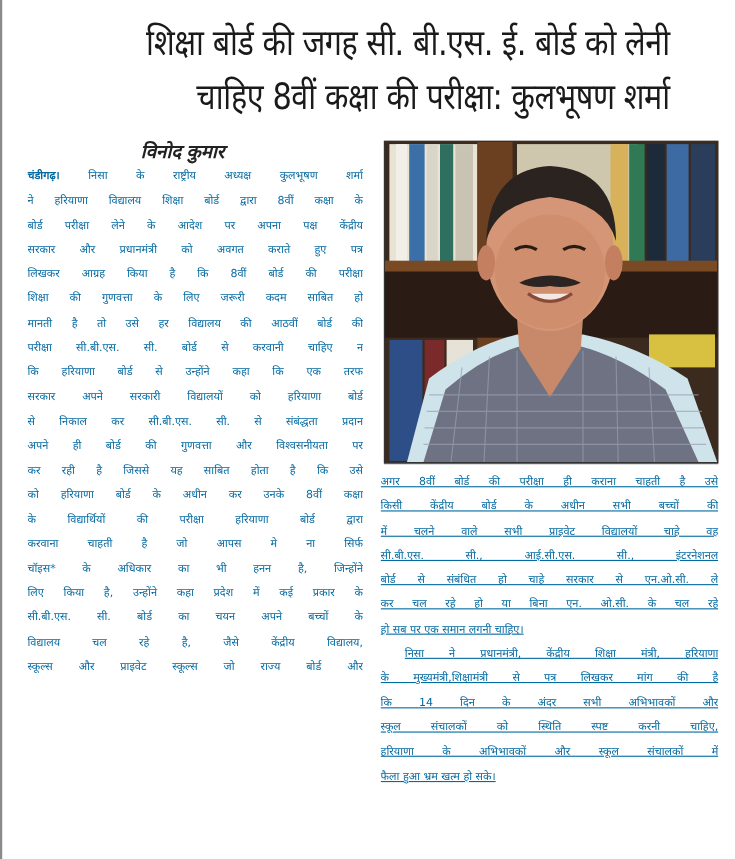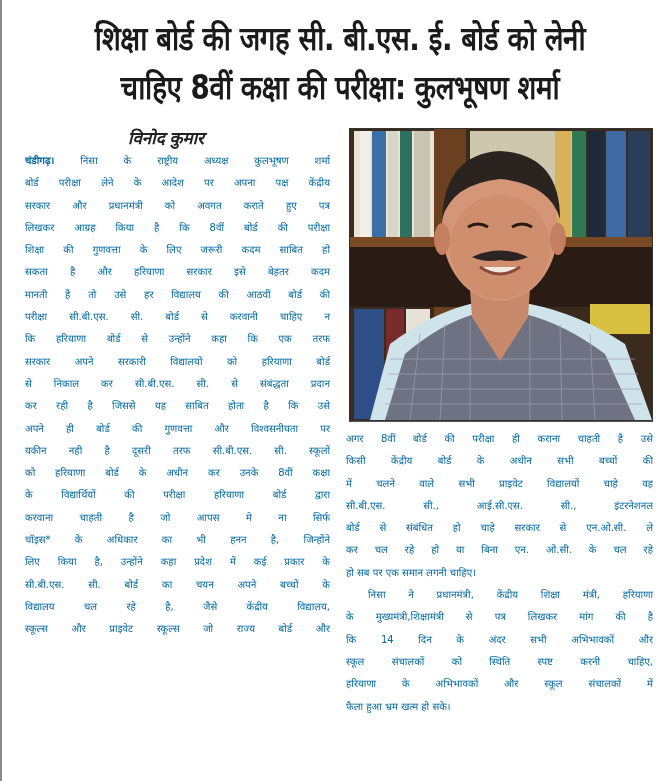--- a/index.html
+++ b/index.html
@@ -2,35 +2,35 @@
 <html><head>
 <meta charset="utf-8">
 <style>
   html, body { margin: 0; padding: 0; }
   body {
     width: 668px; height: 781px; background: #ffffff; overflow: hidden;
     position: relative; font-family: "DejaVu Sans", sans-serif; color: #1d1d1d;
   }
   .left-rule { position: absolute; left: 0; top: 0; width: 2px; height: 781px; background: #8a8a8a; }
   .headline {
-    position: absolute; left: 20px; top: 14px; width: 640px; text-align: center;
-    font-family: "DejaVu Sans", sans-serif; font-weight: bold; color: #1a1a1a;
+    position: absolute; left: 20px; top: 14px; width: 640px; text-align: right;
+    font-family: "DejaVu Sans", sans-serif; font-weight: normal; color: #1a1a1a;
     font-size: 33px; line-height: 49px; letter-spacing: -0.5px;
   }
   .headline div { transform: scaleX(0.84); transform-origin: center; white-space: nowrap; }
   .byline {
     position: absolute; left: 128px; top: 126px; font-size: 17px; font-style: italic;
     font-weight: bold; color: #222; font-family: Liberation Sans, sans-serif;
   }
   .col {
     position: absolute; font-size: 10px; line-height: 22.3px; text-align: justify;
     color: #0369a1; font-family: "DejaVu Sans", sans-serif;
   }
   .col-left { left: 25px; top: 150px; width: 305px; }
-  .col-right { left: 346px; top: 428px; width: 307px; }
+  .col-right { left: 346px; top: 428px; width: 307px; text-decoration: underline; }
   .line { display: block; white-space: nowrap; text-align-last: justify; text-align: justify; overflow: hidden; }
   .dateline { font-weight: bold; }
   .last { text-align-last: left; }
   .indent { padding-left: 22px; }
   .photo {
     position: absolute; left: 349px; top: 128px; width: 302px; height: 291px;
     border: 1px solid #333; overflow: hidden; background: #3a2a20;
   }
   .photo svg { display: block; }
   .photo-rule { position: absolute; left: 349px; top: 421px; width: 304px; height: 1px; background: #555; }
@@ -42,33 +42,32 @@
 
 <div class="headline">
   <div>शिक्षा बोर्ड की जगह सी. बी.एस. ई. बोर्ड को लेनी</div>
   <div>चाहिए 8वीं कक्षा की परीक्षा: कुलभूषण शर्मा</div>
 </div>
 
 <div class="byline">विनोद कुमार</div>
 
 <div class="col col-left">
   <span class="line"><b class="dateline">चंडीगढ़।</b> <span>निसा के राष्ट्रीय अध्यक्ष कुलभूषण शर्मा</span></span>
+  <span class="line">ने हरियाणा विद्यालय शिक्षा बोर्ड द्वारा 8वीं कक्षा के</span>
   <span class="line">बोर्ड परीक्षा लेने के आदेश पर अपना पक्ष केंद्रीय</span>
   <span class="line">सरकार और प्रधानमंत्री को अवगत कराते हुए पत्र</span>
   <span class="line">लिखकर आग्रह किया है कि 8वीं बोर्ड की परीक्षा</span>
   <span class="line">शिक्षा की गुणवत्ता के लिए जरूरी कदम साबित हो</span>
-  <span class="line">सकता है और हरियाणा सरकार इसे बेहतर कदम</span>
   <span class="line">मानती है तो उसे हर विद्यालय की आठवीं बोर्ड की</span>
   <span class="line">परीक्षा सी.बी.एस. सी. बोर्ड से करवानी चाहिए न</span>
   <span class="line">कि हरियाणा बोर्ड से उन्होंने कहा कि एक तरफ</span>
   <span class="line">सरकार अपने सरकारी विद्यालयों को हरियाणा बोर्ड</span>
   <span class="line">से निकाल कर सी.बी.एस. सी. से संबंद्धता प्रदान</span>
+  <span class="line">अपने ही बोर्ड की गुणवत्ता और विश्वसनीयता पर</span>
   <span class="line">कर रही है जिससे यह साबित होता है कि उसे</span>
-  <span class="line">अपने ही बोर्ड की गुणवत्ता और विश्वसनीयता पर</span>
-  <span class="line">यकीन नही है दूसरी तरफ सी.बी.एस. सी. स्कूलों</span>
   <span class="line">को हरियाणा बोर्ड के अधीन कर उनके 8वीं कक्षा</span>
   <span class="line">के विद्यार्थियों की परीक्षा हरियाणा बोर्ड द्वारा</span>
   <span class="line">करवाना चाहती है जो आपस मे ना सिर्फ</span>
   <span class="line">चॉइस* के अधिकार का भी हनन है, जिन्होंने</span>
   <span class="line">लिए किया है, उन्होंने कहा प्रदेश में कई प्रकार के</span>
   <span class="line">सी.बी.एस. सी. बोर्ड का चयन अपने बच्चों के</span>
   <span class="line">विद्यालय चल रहे है, जैसे केंद्रीय विद्यालय,</span>
   <span class="line">स्कूल्स और प्राइवेट स्कूल्स जो राज्य बोर्ड और</span>
 </div>
 

